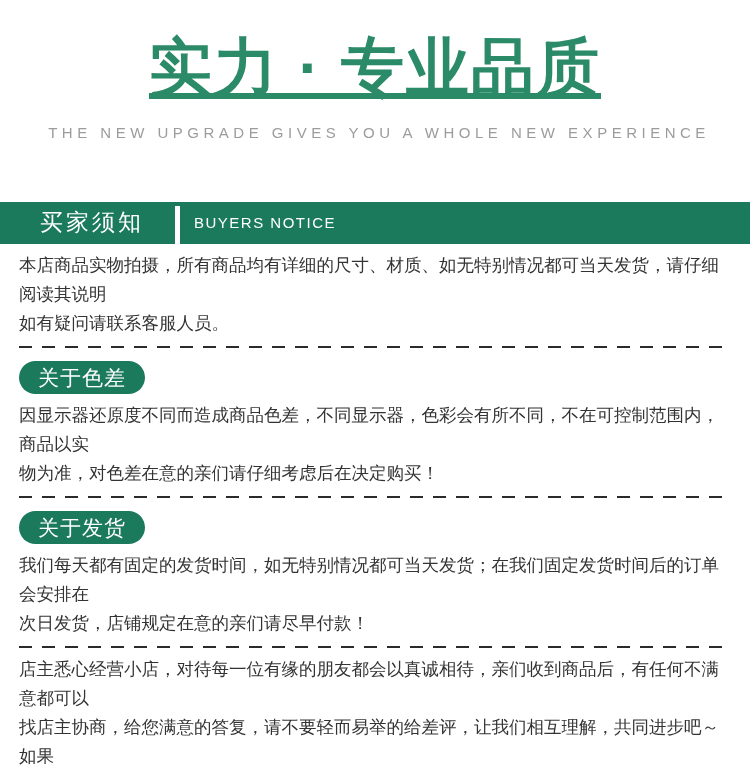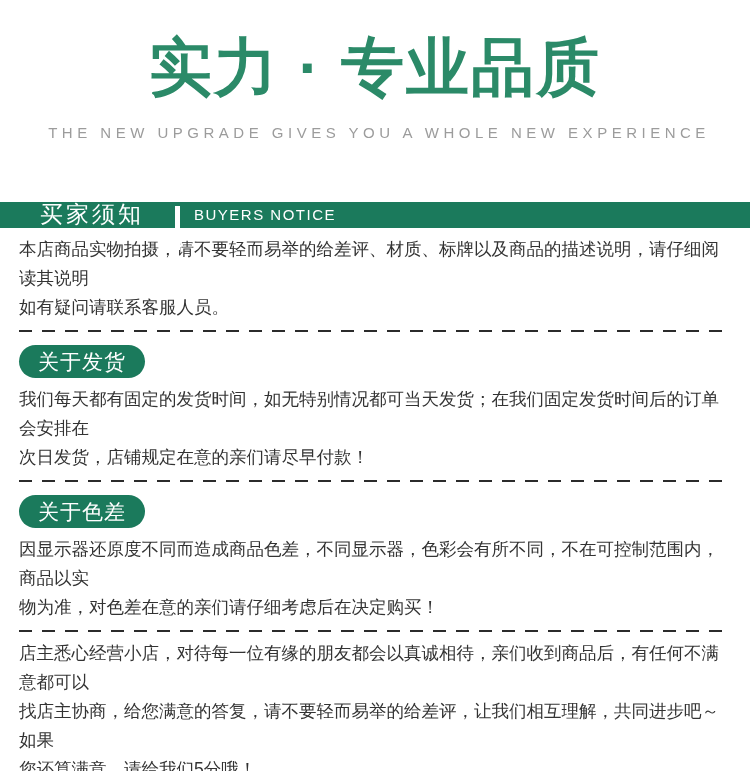--- a/index.html
+++ b/index.html
@@ -12,33 +12,34 @@
     font-family: "Liberation Sans", sans-serif;
   }
   
   .hero { text-align: center; padding-top: 30px; }
   .hero-title {
     font-size: 63px;
     font-weight: 800;
     color: var(--title_green, #2b8a68);
     letter-spacing: 2px;
     line-height: 1.2;
+    text-decoration: underline;
   }
   .hero-sub {
     margin-top: 18px;
     font-size: 15px;
     font-weight: 500;
     color: var(--subtitle_gray, #9c9c9c);
     letter-spacing: 4.5px;
     padding-left: 8px;
   }
   
   .banner {
     margin-top: 61px;
-    height: 26px;
+    height: 42px;
     background: var(--green, #1b7a5c);
     display: flex;
     align-items: center;
     position: relative;
   }
   .banner-cn {
     color: #ffffff;
     font-size: 23px;
     letter-spacing: 3px;
     margin-left: 40px;
@@ -99,36 +100,36 @@
 
 <div class="banner">
   <span class="banner-cn">买家须知</span>
   <span class="banner-divider"></span>
   <span class="banner-en">BUYERS NOTICE</span>
 </div>
 
 <main class="content">
 
   <section class="section">
-    <p class="section-body">本店商品实物拍摄，请不要轻而易举的给差评、材质、标牌以及商品的描述说明，请仔细阅读其说明
+    <p class="section-body">本店商品实物拍摄，所有商品均有详细的尺寸、材质、如无特别情况都可当天发货，请仔细阅读其说明
 如有疑问请联系客服人员。</p>
+    <div class="dash"></div>
+  </section>
+
+  <section class="section">
+    <div class="pill">关于色差</div>
+    <p class="section-body">因显示器还原度不同而造成商品色差，不同显示器，色彩会有所不同，不在可控制范围内，商品以实
+物为准，对色差在意的亲们请仔细考虑后在决定购买！</p>
     <div class="dash"></div>
   </section>
 
   <section class="section">
     <div class="pill">关于发货</div>
     <p class="section-body">我们每天都有固定的发货时间，如无特别情况都可当天发货；在我们固定发货时间后的订单会安排在
 次日发货，店铺规定在意的亲们请尽早付款！</p>
-    <div class="dash"></div>
-  </section>
-
-  <section class="section">
-    <div class="pill">关于色差</div>
-    <p class="section-body">因显示器还原度不同而造成商品色差，不同显示器，色彩会有所不同，不在可控制范围内，商品以实
-物为准，对色差在意的亲们请仔细考虑后在决定购买！</p>
     <div class="dash"></div>
   </section>
 
   <section class="section">
     <p class="section-body">店主悉心经营小店，对待每一位有缘的朋友都会以真诚相待，亲们收到商品后，有任何不满意都可以
 找店主协商，给您满意的答复，请不要轻而易举的给差评，让我们相互理解，共同进步吧～如果
 您还算满意，请给我们5分哦！</p>
     
   </section>
 

